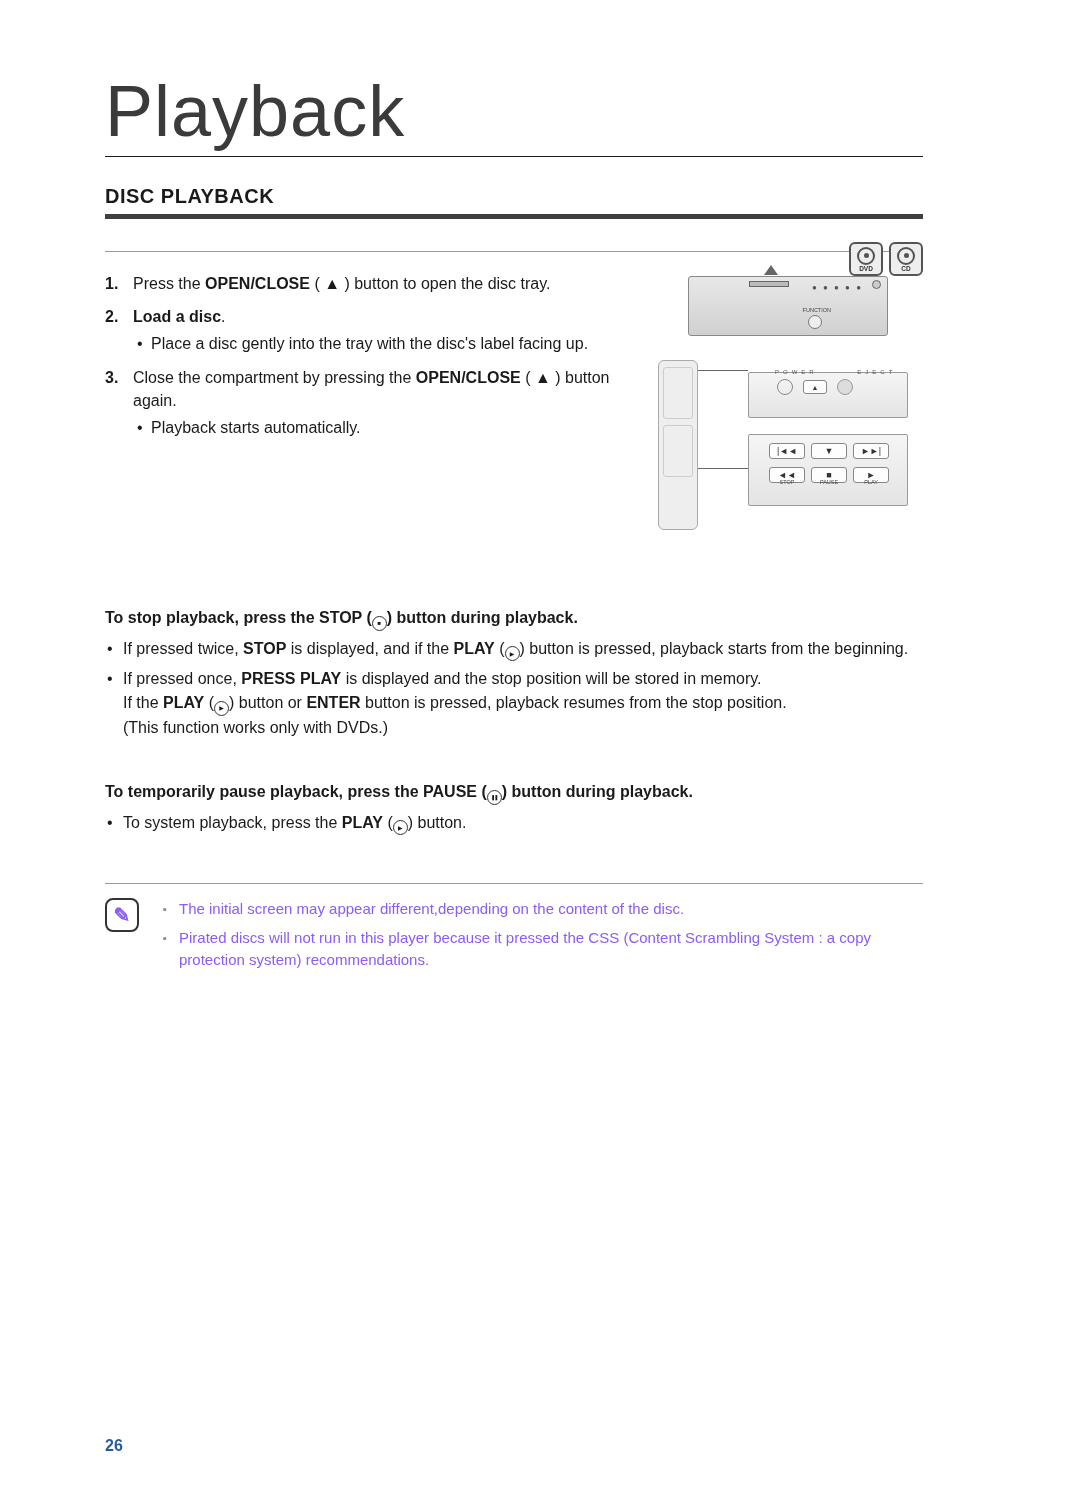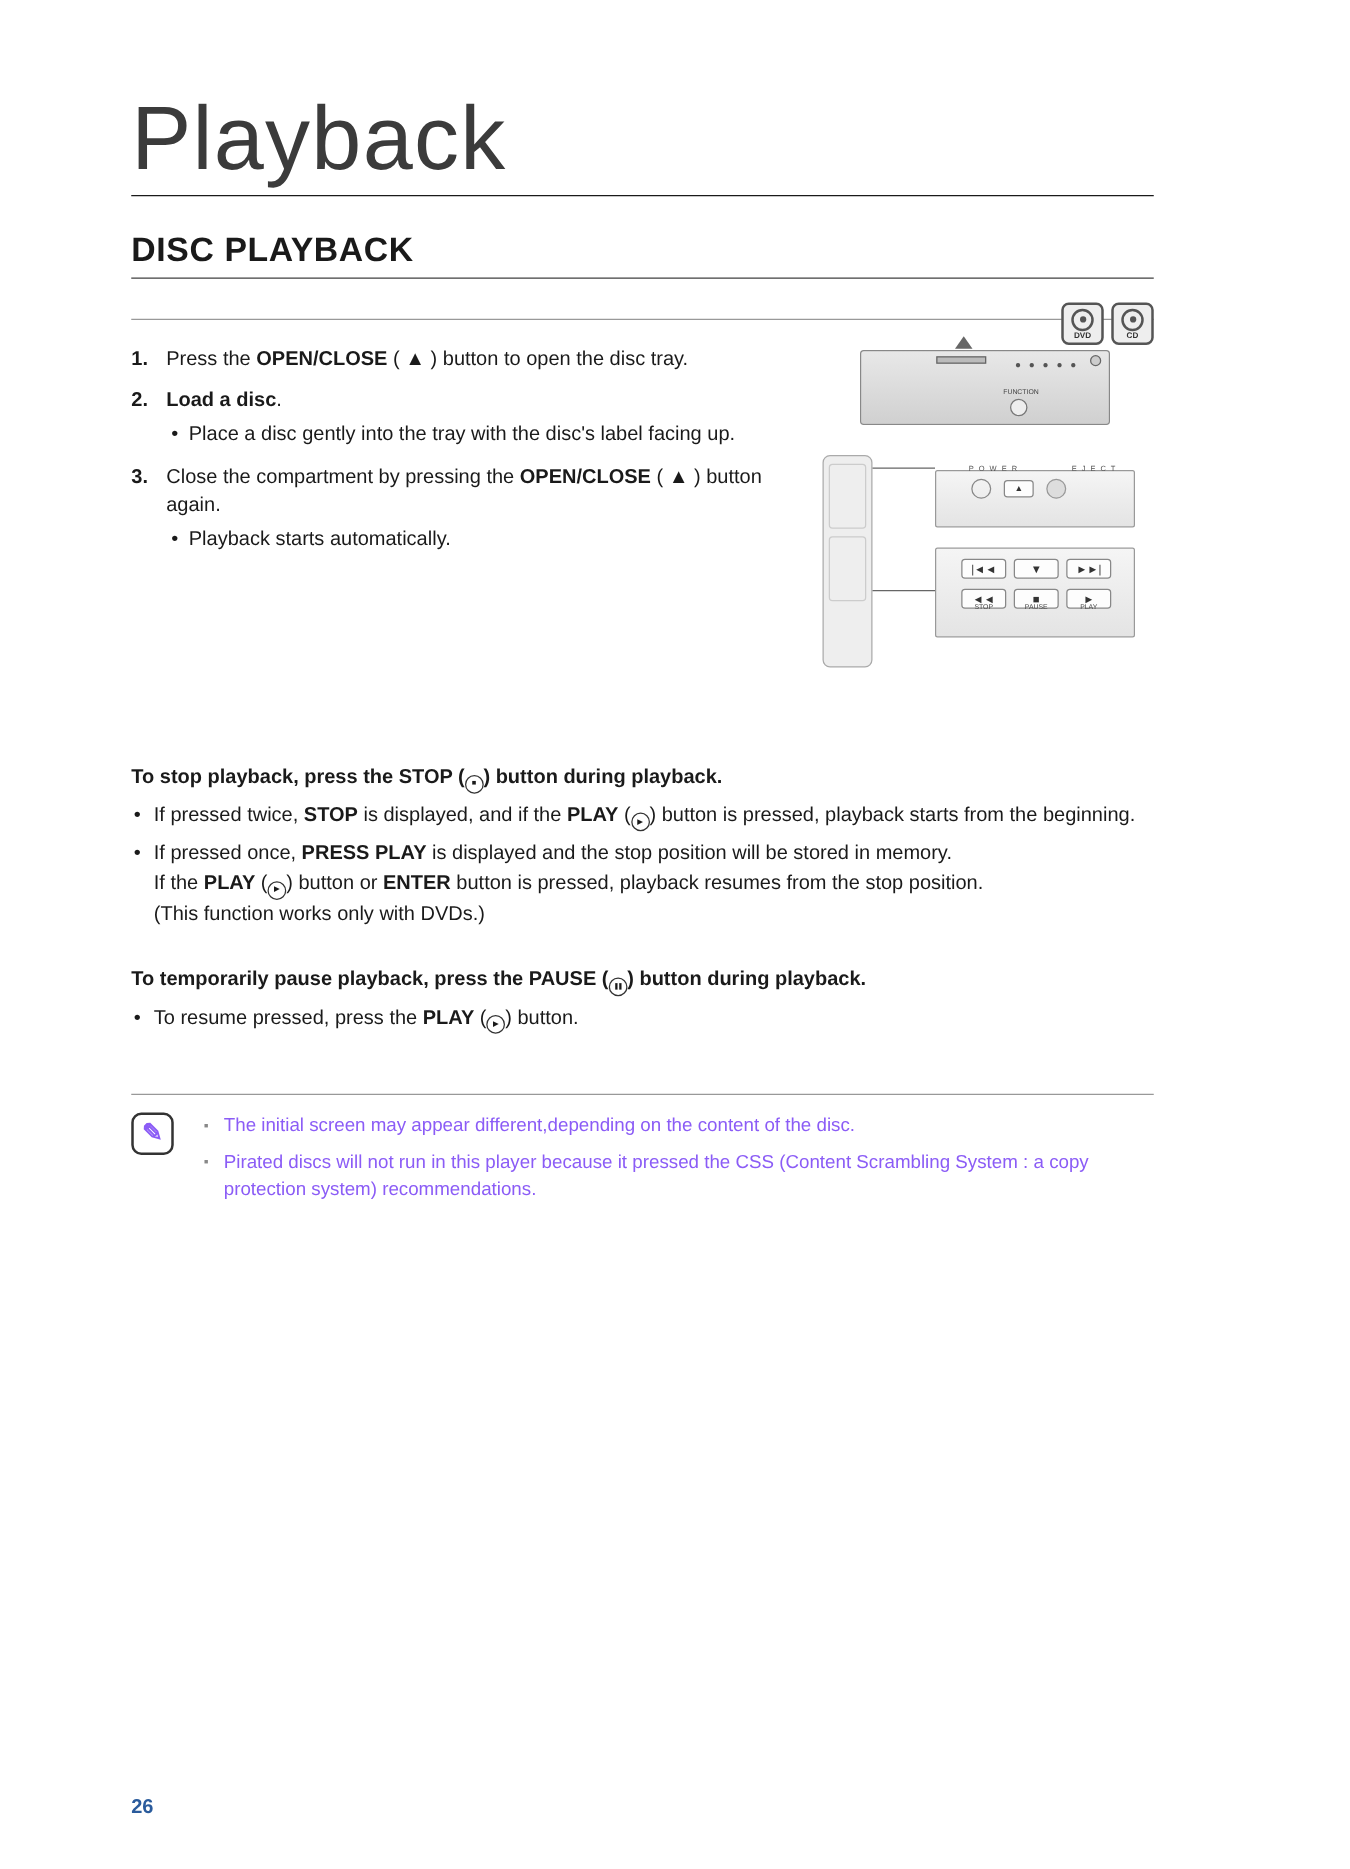--- a/index.html
+++ b/index.html
@@ -14,26 +14,26 @@
     font-size: 72px;
     font-weight: 200;
     letter-spacing: 1px;
     color: #3b3b3b;
     border-bottom: 1.5px solid #1a1a1a;
     padding-bottom: 4px;
     margin-bottom: 28px;
     font-family: "Helvetica Neue", Arial, sans-serif;
   }
   .section-title {
-    font-size: 27px;
+    font-size: 20px;
     font-weight: 700;
     letter-spacing: 0.5px;
     color: #1a1a1a;
     padding-bottom: 6px;
-    border-bottom: 1px solid #404040;
+    border-bottom: 5px solid #404040;
     margin-bottom: 32px;
   }
   .icon-row {
     position: absolute;
     right: 105px;
     top: 242px;
     display: flex;
     gap: 6px;
   }
   .disc-icon {
@@ -283,25 +283,25 @@
     </div>
     <div class="bullet">
       <span>If pressed twice, </span><span class="bold">STOP</span><span> is displayed, and if the </span><span class="bold">PLAY</span><span> (</span><span class="circ-icon play"></span><span>) button is pressed, playback starts from the beginning.</span>
     </div>
     <div class="bullet">
       <span>If pressed once, </span><span class="bold">PRESS PLAY</span><span> is displayed and the stop position will be stored in memory.</span><br>
       <span>If the </span><span class="bold">PLAY</span><span> (</span><span class="circ-icon play"></span><span>) button or </span><span class="bold">ENTER</span><span> button is pressed, playback resumes from the stop position.</span><br>
       <span>(This function works only with DVDs.)</span>
     </div>
 
-    <div class="subhead" style="margin-top:28px;">
+    <div class="subhead" style="margin-top:40px;">
       <span>To temporarily pause playback, press the </span><span>PAUSE (</span><span class="circ-icon pause"></span><span>) button during playback.</span>
     </div>
     <div class="bullet">
-      <span>To resume pressed, press the </span><span class="bold">PLAY</span><span> (</span><span class="circ-icon play"></span><span>) button.</span>
+      <span>To system playback, press the </span><span class="bold">PLAY</span><span> (</span><span class="circ-icon play"></span><span>) button.</span>
     </div>
   </div>
 
   <div class="note-box">
     <div class="note-icon">
         <span></span>
       </div>
     <div class="note-list">
       <div>The initial screen may appear different,depending on the content of the disc.</div>
       <div>Pirated discs will not run in this player because it pressed the CSS (Content Scrambling System : a copy protection system) recommendations.</div>

